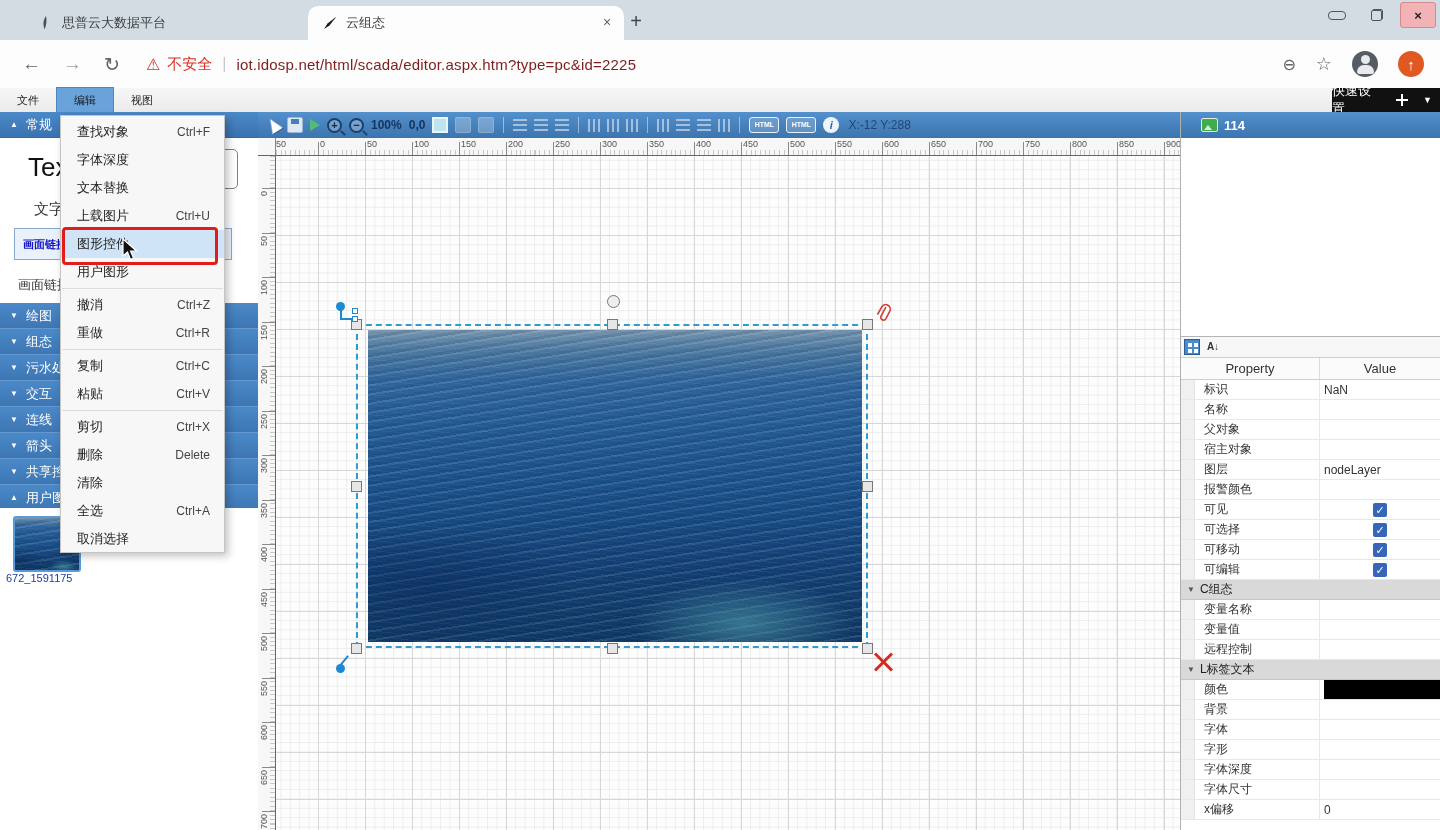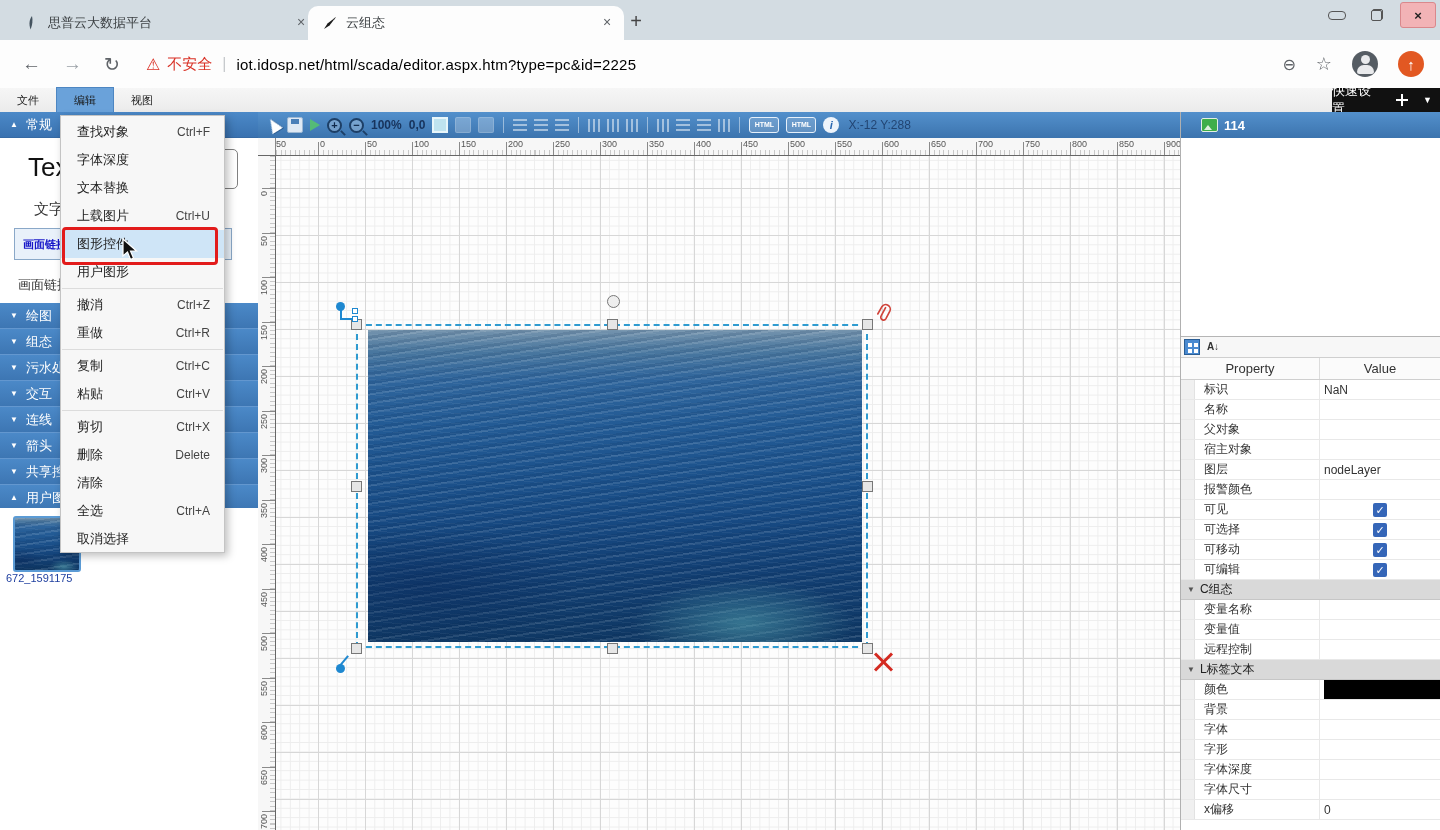--- a/index.html
+++ b/index.html
@@ -1,42 +1,42 @@
 <!DOCTYPE html>
 <html><head>
 <meta charset="utf-8">
 <style>
   html,body{margin:0;padding:0;background:#222;}
   #stage{position:relative;width:1440px;height:830px;overflow:hidden;background:#fff;
          font-family:"Liberation Sans","DejaVu Sans",sans-serif;-webkit-font-smoothing:antialiased;}
   
   .tabstrip{position:absolute;left:0;top:0;width:1440px;height:40px;background:#d3dce2;}
   .tab{position:absolute;top:6px;height:34px;display:flex;align-items:center;font-size:13px;color:#3c4043;}
-  .tab.inactive{left:10px;width:292px;padding:0 8px;}
+  .tab.inactive{left:24px;width:292px;padding:0 8px;}
   .tab.active{left:308px;width:300px;background:#fdfdfd;border-radius:10px 10px 0 0;padding:0 8px;}
   .tab .favicon{width:16px;height:16px;margin:0 8px 0 6px;flex:0 0 auto;}
   .tab .tab-title{flex:1;overflow:hidden;white-space:nowrap;}
   .tab .tab-close{width:18px;height:18px;line-height:17px;text-align:center;border-radius:50%;color:#5f6368;font-size:14px;}
   .newtab{position:absolute;left:622px;top:8px;width:28px;height:28px;line-height:26px;text-align:center;font-size:20px;color:#444;}
   .wincontrols{position:absolute;right:4px;top:2px;display:flex;align-items:center;gap:6px;}
   .wc{width:34px;height:24px;display:flex;align-items:center;justify-content:center;}
   .wc-min-glyph{width:16px;height:7px;border:1.5px solid #555;border-radius:4px;}
   .wc-rest-glyph{position:relative;width:12px;height:12px;}
   .wc-rest-glyph:before,.wc-rest-glyph:after{content:"";position:absolute;width:9px;height:9px;border:1.5px solid #555;border-radius:2px;background:#d3dce2;}
   .wc-rest-glyph:before{right:0;top:0;}
   .wc-rest-glyph:after{left:0;bottom:0;}
   .wc-close{background:#f2b3b6;border:1px solid #d9888c;border-radius:3px;color:#222;font-size:13px;font-weight:bold;}
   .addrbar{position:absolute;left:0;top:40px;width:1440px;height:48px;background:#fdfdfd;border-bottom:1px solid #d8dce0;display:flex;align-items:center;}
   .navbtn{font-size:19px;color:#5f6368;margin-left:22px;}
   .navbtn.dim{color:#9aa0a6;}
   .url-area{display:flex;align-items:center;margin-left:26px;font-size:15px;flex:1;}
   .warn-tri{color:#d93025;font-size:16px;margin-right:7px;}
   .warn-text{color:#d93025;margin-right:10px;}
   .url-sep{color:#c7cacd;margin-right:10px;font-size:16px;}
-  .url-text{color:#000000;letter-spacing:.2px;}
+  .url-text{color:#7f1d1d;letter-spacing:.2px;}
   .addr-right{display:flex;align-items:center;gap:20px;margin-right:16px;}
   .zoomless{font-size:16px;color:#5f6368;}
   .star{font-size:18px;color:#5f6368;}
   .avatar{width:26px;height:26px;border-radius:50%;background:#555c63;position:relative;}
   .avatar:before{content:"";position:absolute;left:8.5px;top:4px;width:9px;height:9px;border-radius:50%;background:#e9eaec;}
   .avatar:after{content:"";position:absolute;left:4.5px;top:14px;width:17px;height:9px;border-radius:9px 9px 3px 3px;background:#e9eaec;}
   .updatebtn{width:26px;height:26px;border-radius:50%;background:#e25822;color:#fff;font-size:15px;font-weight:bold;display:flex;align-items:center;justify-content:center;}
   
   .menubar{position:absolute;left:0;top:88px;width:1440px;height:24px;background:linear-gradient(#f6f6f6,#ebebeb);display:flex;align-items:center;font-size:11px;color:#1a1a1a;}
   .mb-item{padding:2px 17px;height:20px;line-height:20px;}

